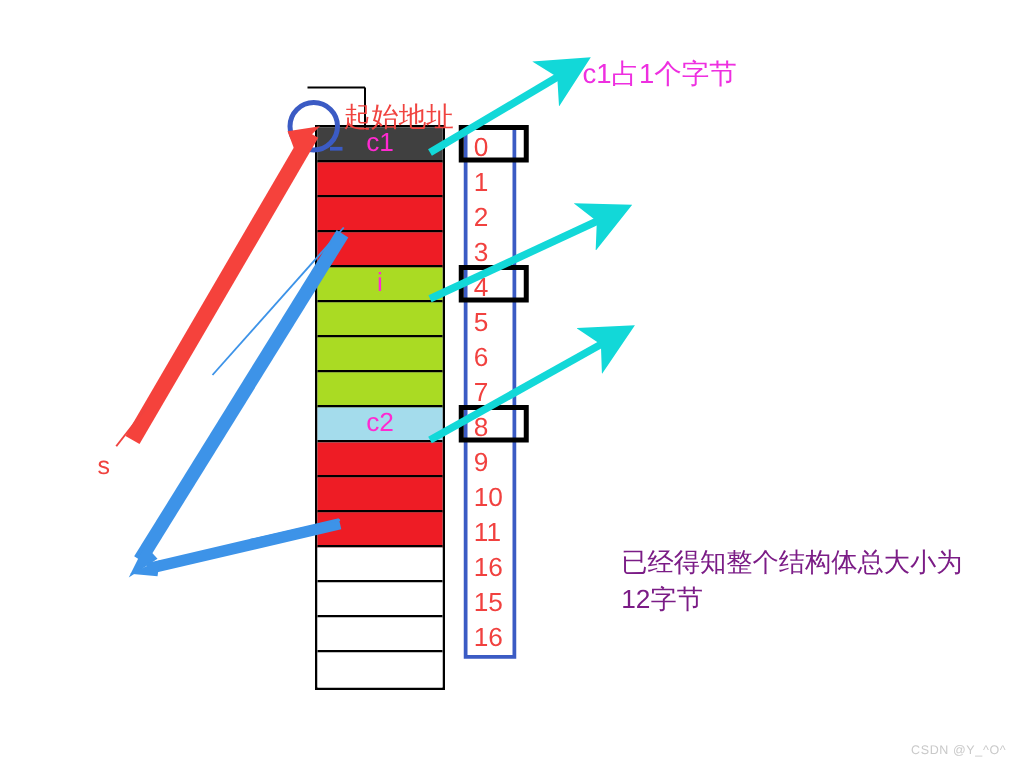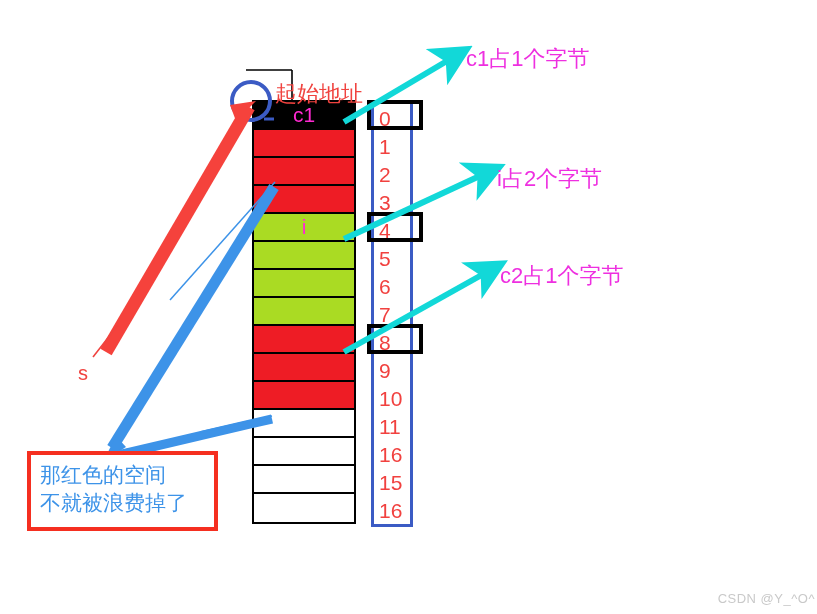--- a/index.html
+++ b/index.html
@@ -117,50 +117,53 @@
     color:#3D93E8;
     font-size:21px;
     line-height:1.32;
     padding:6px 0 0 9px;
     white-space:pre;
   }
 
   
   #watermark{
     position:absolute;
-    right:2px;bottom:8px;
+    right:12px;bottom:8px;
     color:#C9C9C9;
-    font-size:13px;
+    font-size:10px;
     letter-spacing:.5px;
   }
 
   svg.overlay{
     position:absolute;left:0;top:0;
     width:817px;height:614px;
     pointer-events:none;
   }
 </style>
 </head>
 <body>
 
 <div id="stage">
 
   <div id="mem-grid">
-      <div class="mem-cell" style="background: #000000;">
+      <div class="mem-cell" style="background: #404040;">
         <span class="mem-label">c1</span>
       </div>
       <div class="mem-cell" style="background: rgb(238, 28, 37);"></div>
       <div class="mem-cell" style="background: rgb(238, 28, 37);"></div>
       <div class="mem-cell" style="background: rgb(238, 28, 37);"></div>
       <div class="mem-cell" style="background: rgb(170, 219, 35);">
         <span class="mem-label">i</span>
       </div>
       <div class="mem-cell" style="background: rgb(170, 219, 35);"></div>
       <div class="mem-cell" style="background: rgb(170, 219, 35);"></div>
       <div class="mem-cell" style="background: rgb(170, 219, 35);"></div>
+      <div class="mem-cell" style="background: rgb(164, 220, 236);">
+        <span class="mem-label">c2</span>
+      </div>
       <div class="mem-cell" style="background: rgb(238, 28, 37);"></div>
       <div class="mem-cell" style="background: rgb(238, 28, 37);"></div>
       <div class="mem-cell" style="background: rgb(238, 28, 37);"></div>
       <div class="mem-cell" style="background: rgb(255, 255, 255);"></div>
       <div class="mem-cell" style="background: rgb(255, 255, 255);"></div>
       <div class="mem-cell" style="background: rgb(255, 255, 255);"></div>
       <div class="mem-cell" style="background: rgb(255, 255, 255);"></div>
     </div>
 
   <div id="index-col">
@@ -259,27 +262,23 @@
 
     <line x1="344" y1="352" x2="487" y2="272" stroke="#12D8D8" stroke-width="6" marker-end="url(#cyanhead)"></line>
 
     <line x1="264" y1="119" x2="274" y2="119" stroke="#3B5BC4" stroke-width="3"></line>
   </svg>
 
   <div class="ann" id="start-addr-label">起始地址</div>
 
   <div class="ann cyan-note" id="note-c1">c1占1个字节</div>
 
-  <div class="ann cyan-note" id="note-i">i占2个字节</div>
-
-  <div class="ann cyan-note" id="note-c2">c2占1个字节</div>
-
+
+
+  <div class="ann" id="purple-note">已经得知整个结构体总大小为
+12字节</div>
 
   <div class="ann" id="s-label">s</div>
 
-  <div id="waste-box">
-    <div id="waste-text">那红色的空间
-不就被浪费掉了</div>
-  </div>
 
   <div id="watermark">CSDN @Y_^O^</div>
 
 </div>
 
 </body></html>

